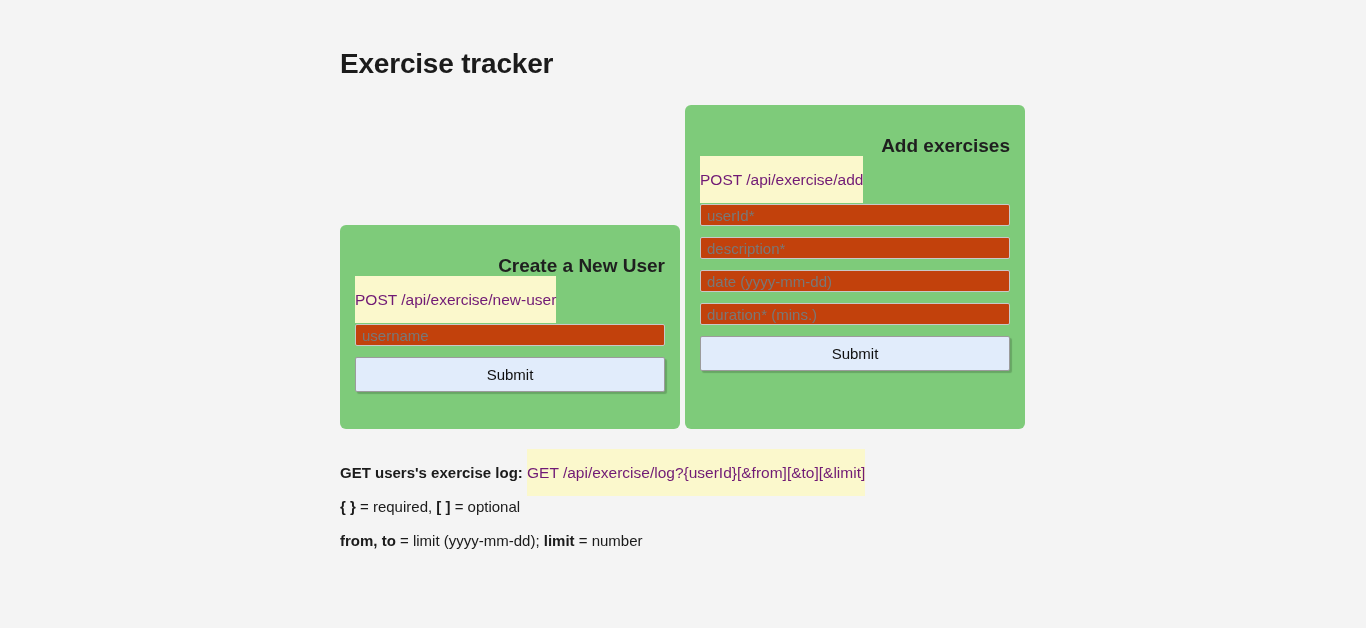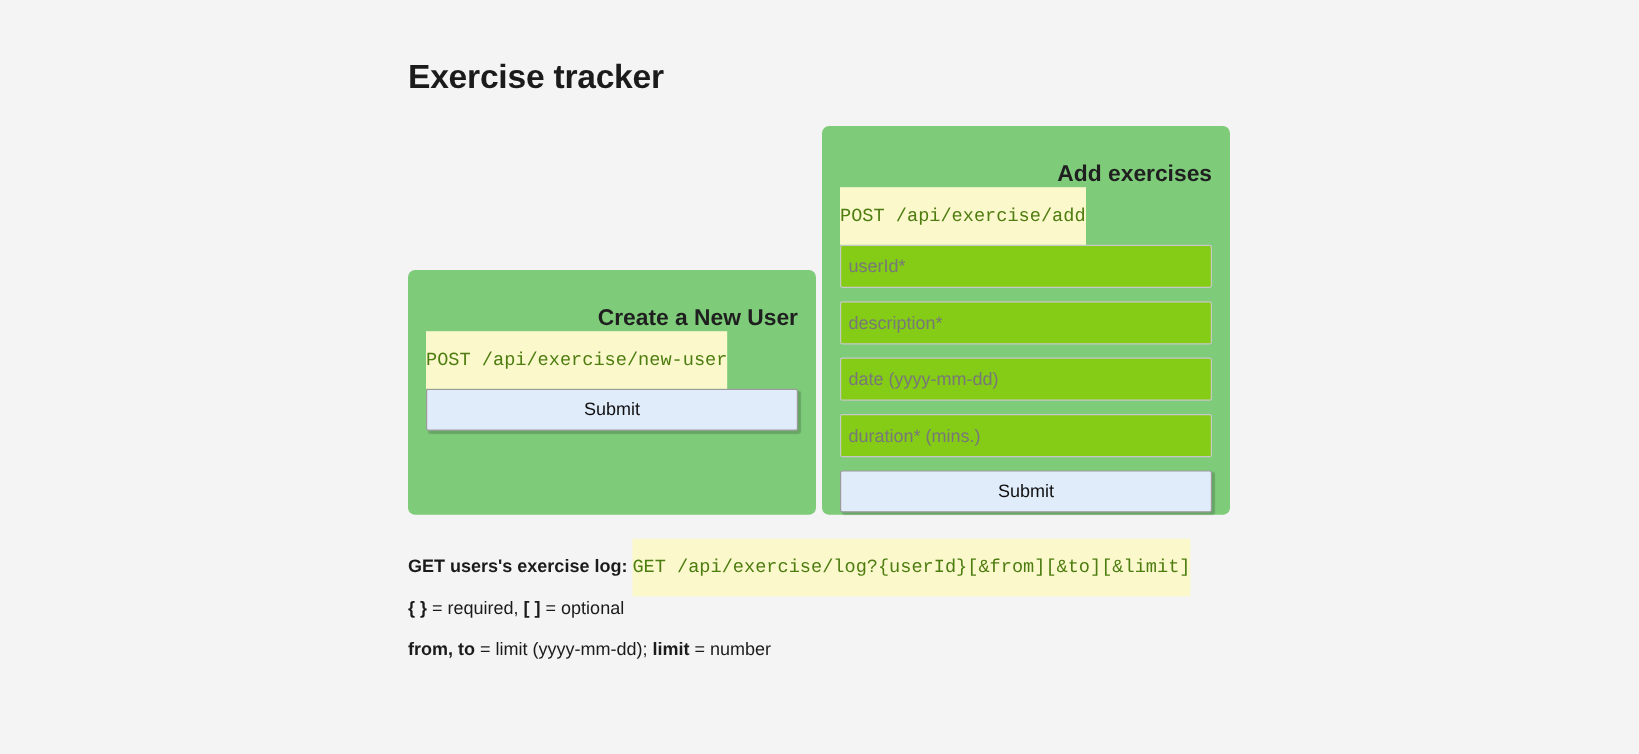--- a/index.html
+++ b/index.html
@@ -60,36 +60,36 @@
     text-align: right;
   }
 
   .code-line {
     margin: 0 0 14px 0;
     line-height: 20px;
     height: 20px;
   }
 
   code, .code {
-    font-family: Liberation Mono, monospace;
+    font-family: Liberation Sans, sans-serif;
     background: #fbf8cc;
-    color: #4d7c0f;
+    color: #701a75;
     font-size: 15.5px;
     white-space: pre;
     padding: 15px 0;
   }
 
   .field {
     display: block;
     box-sizing: border-box;
     width: 310px;
-    height: 36px;
+    height: 22px;
     margin: 0 0 11px 0;
     padding: 2px 6px;
-    background: #84cc16;
+    background: #c2410c;
     border: 1px solid #c8c8c8;
     border-radius: 2px;
     font-family: "Liberation Sans", sans-serif;
     font-size: 15px;
     color: #1b1b1b;
     outline: none;
   }
   .field::placeholder {
     color: #787878;
     opacity: 1;
@@ -141,20 +141,21 @@
   <input class="field" type="text" placeholder="userId*" style="">
   <input class="field" type="text" placeholder="description*" style="">
   <input class="field" type="text" placeholder="date (yyyy-mm-dd)" style="">
   <input class="field" type="text" placeholder="duration* (mins.)" style="">
   <button class="submit-button">Submit</button>
 </div>
 
 <div class="card" id="card-create-user">
   <h2 class="card-heading">Create a New User</h2>
   <p class="code-line"><code class="code">POST /api/exercise/new-user</code></p>
+  <input class="field" type="text" placeholder="username" style="">
   <button class="submit-button">Submit</button>
 </div>
 
 <div id="notes">
   <p class="note-line"><b>GET users's exercise log:</b> <span class="code">GET /api/exercise/log?{userId}[&amp;from][&amp;to][&amp;limit]</span></p>
   <p class="note-line"><b>{ }</b><span> = required, </span><b>[ ]</b><span> = optional</span></p>
   <p class="note-line"><b>from, to</b><span> = limit (yyyy-mm-dd); </span><b>limit</b><span> = number</span></p>
 </div>
 
 </body></html>

